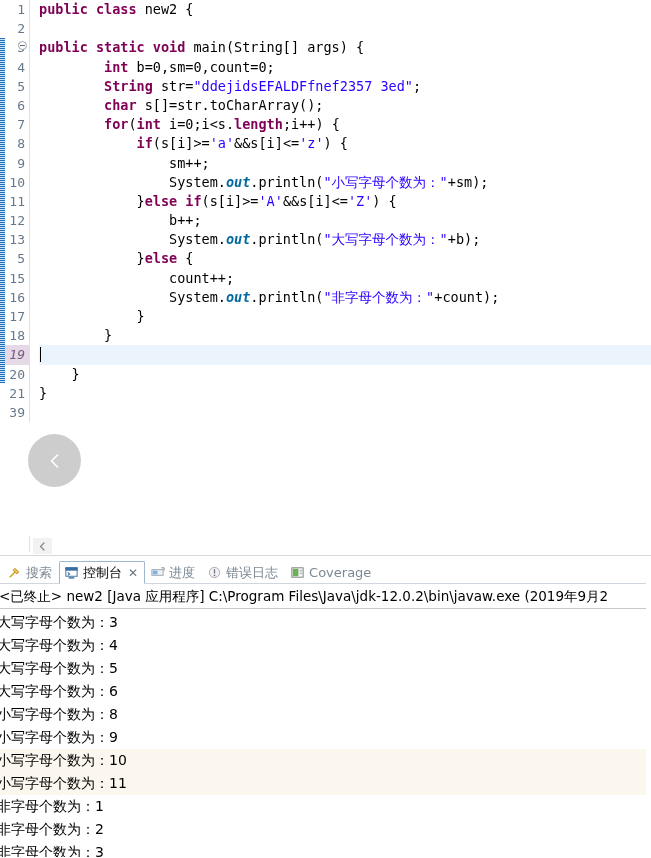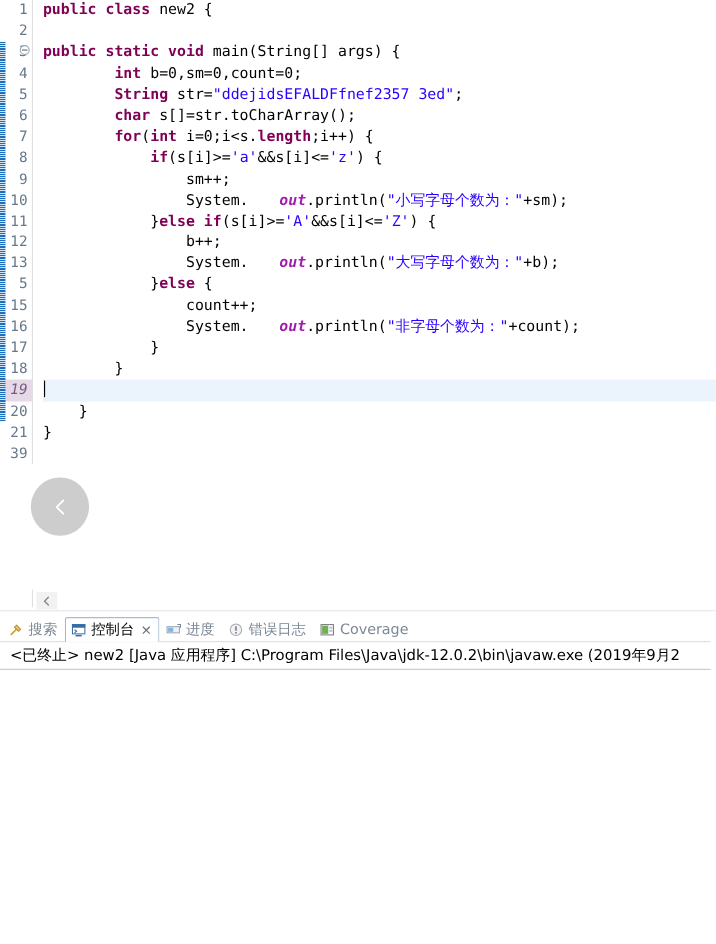--- a/index.html
+++ b/index.html
@@ -115,21 +115,21 @@
   .cl.cur:before {
     content: "";
     position: absolute;
     left: -6px; right: -620px;
     top: 0; height: 19.2px;
     background: #ebf3fd;
     z-index: -1;
   }
   .kw   { color: #7f0055; font-weight: bold; }
   .str  { color: #2a00ff; }
-  .fld  { color: #a21caf; font-weight: bold; font-style: italic; margin-left: 28px; }
+  .fld  { color: #0369a1; font-weight: bold; font-style: italic; }
   .plain{ color: #000000; }
   .caret {
     display: inline-block;
     width: 1px;
     height: 15px;
     background: #000;
     vertical-align: -3px;
     margin-left: 1px;
   }
 
@@ -231,21 +231,21 @@
   .ticon { width: 15px; height: 15px; display:block; flex:0 0 15px; }
 
   #proc-line {
     position: relative;
     height: 24px;
     line-height: 24px;
     font-size: 13.5px;
     color: #000;
     white-space: nowrap;
     overflow: hidden;
-    padding-left: 12px;
+    padding-left: 2px;
     border-bottom: 1px solid #c8c8c8;
     background: #ffffff;
     font-family: "DejaVu Sans", sans-serif;
   }
   #proc-line .shade { margin-left:-3px; }
 
   #console-out {
     position: relative;
     height: 246px;
     background: #ffffff;
@@ -377,14 +377,27 @@
           <rect x="10" y="8" width="3" height="2" fill="#b9c4cf"></rect>
         </svg>
         <span class="tabtext">Coverage</span>
       </div>
     </div>
 
   <div id="proc-line">
     <span class="shade">&lt;已终止&gt; new2 [Java 应用程序] C:\Program Files\Java\jdk-12.0.2\bin\javaw.exe  (2019年9月2</span>
   </div>
 
+  <div id="console-out">
+      <div class="coline">大写字母个数为：3</div>
+      <div class="coline">大写字母个数为：4</div>
+      <div class="coline">大写字母个数为：5</div>
+      <div class="coline">大写字母个数为：6</div>
+      <div class="coline">小写字母个数为：8</div>
+      <div class="coline">小写字母个数为：9</div>
+      <div class="coline selbg">小写字母个数为：10</div>
+      <div class="coline selbg">小写字母个数为：11</div>
+      <div class="coline">非字母个数为：1</div>
+      <div class="coline">非字母个数为：2</div>
+      <div class="coline">非字母个数为：3</div>
+    </div>
   <div class="right-shade"></div>
 </div>
 
 </body></html>

